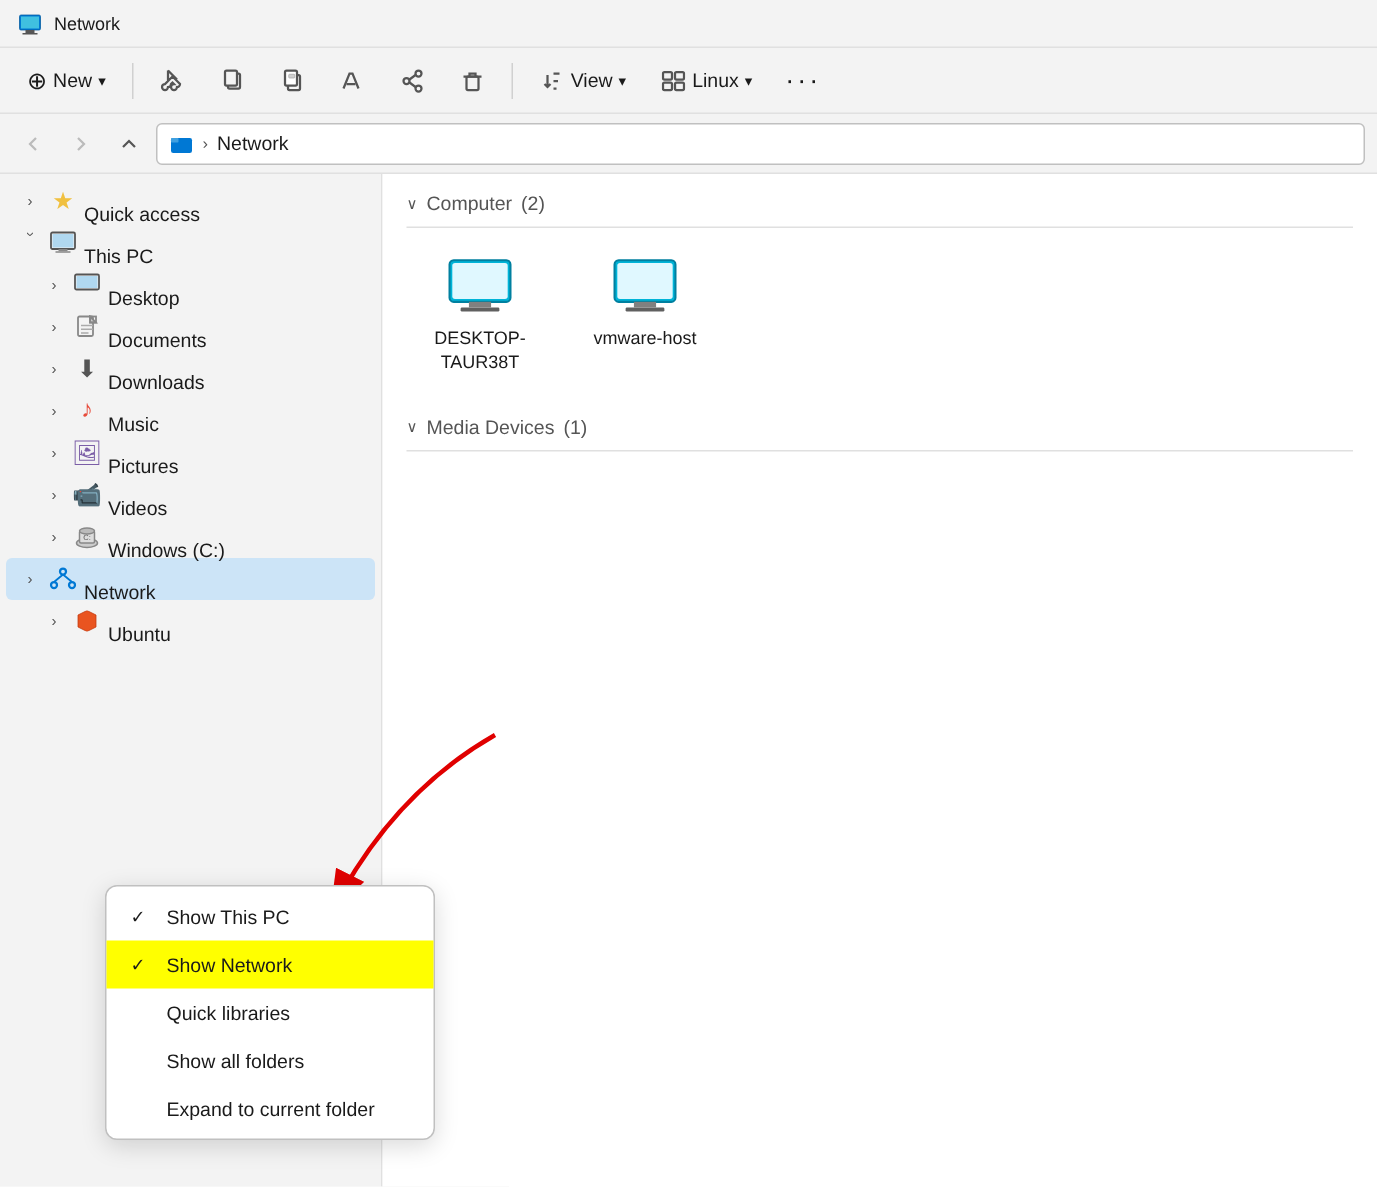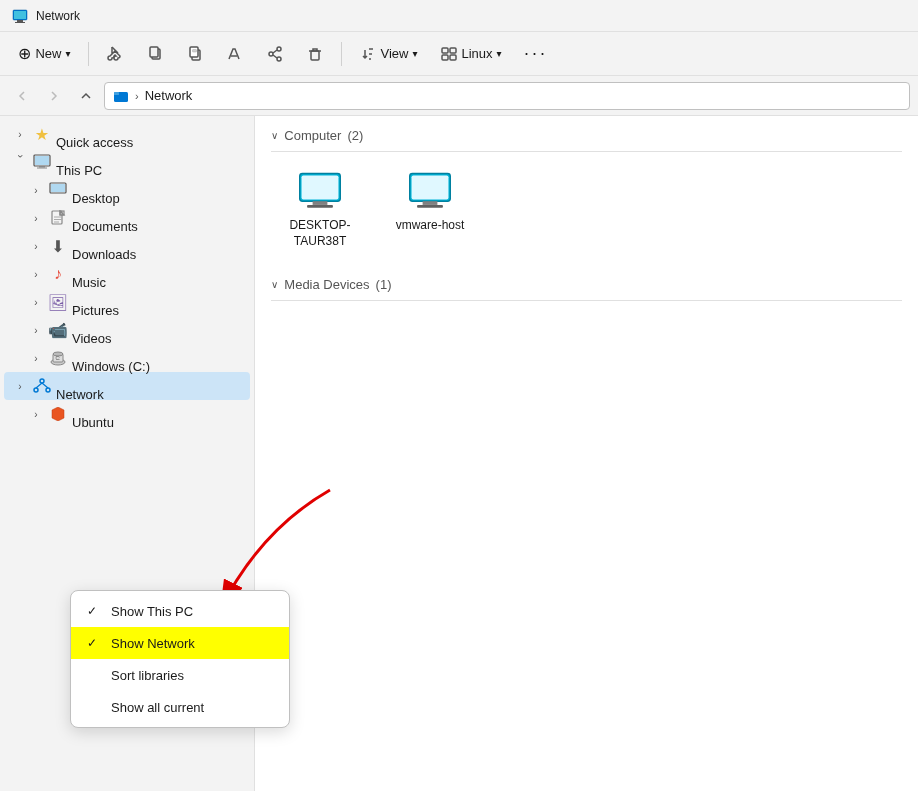--- a/index.html
+++ b/index.html
@@ -537,21 +537,25 @@
     <span>Show This PC</span>
   </div>
 
   <div class="context-menu-item highlighted">
     <span class="context-menu-check">✓</span>
     <span>Show Network</span>
   </div>
 
   <div class="context-menu-item">
     <span class="context-menu-check"> </span>
-    <span>Sort libraries</span>
+    <span>Quick libraries</span>
   </div>
 
   <div class="context-menu-item">
     <span class="context-menu-check"> </span>
-    <span>Show all current</span>
-  </div>
-
+    <span>Show all folders</span>
+  </div>
+
+  <div class="context-menu-item">
+    <span class="context-menu-check"> </span>
+    <span>Expand to current folder</span>
+  </div>
 </div>
 
 </body></html>

